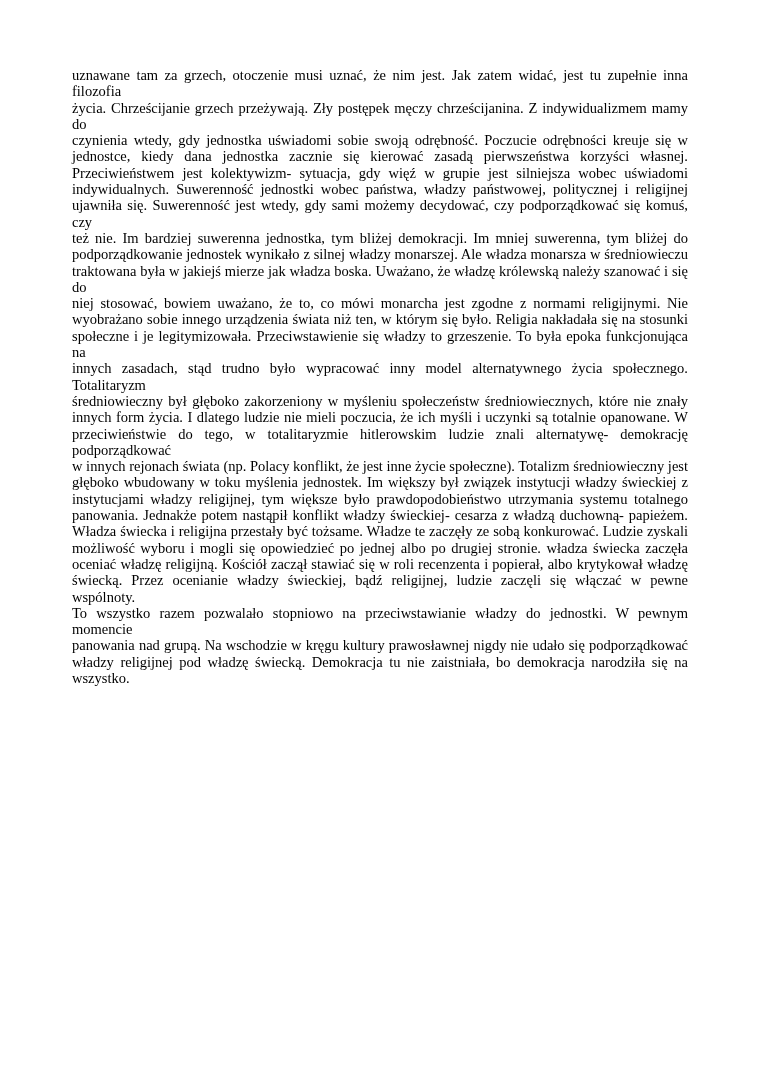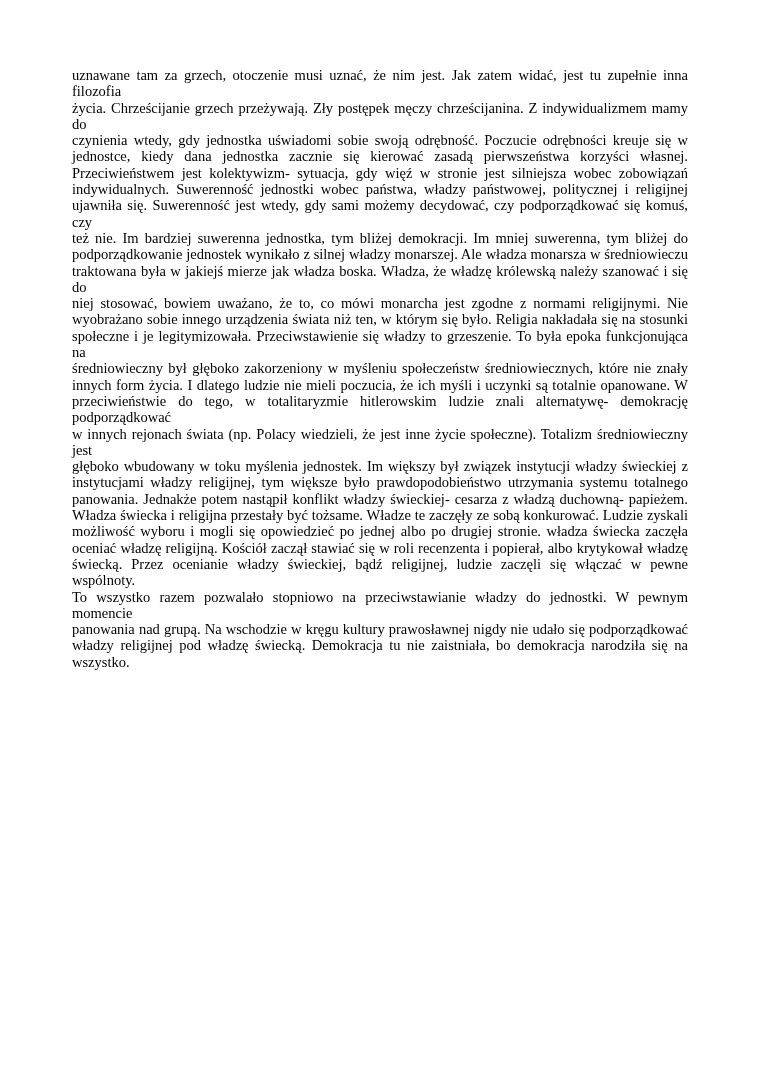--- a/index.html
+++ b/index.html
@@ -41,33 +41,34 @@
 </style>
 </head>
 <body>
 
 <div class="page">
   <div class="paragraph" id="body-paragraph">
       <div class="text-line">uznawane tam za grzech, otoczenie musi uznać, że nim jest. Jak zatem widać, jest tu zupełnie inna filozofia</div>
       <div class="text-line">życia. Chrześcijanie grzech przeżywają. Zły postępek męczy chrześcijanina. Z indywidualizmem mamy do</div>
       <div class="text-line">czynienia wtedy, gdy jednostka uświadomi sobie swoją odrębność. Poczucie odrębności kreuje się w</div>
       <div class="text-line">jednostce, kiedy dana jednostka zacznie się kierować zasadą pierwszeństwa korzyści własnej.</div>
-      <div class="text-line">Przeciwieństwem jest kolektywizm- sytuacja, gdy więź w stronie jest silniejsza wobec zobowiązań</div>
+      <div class="text-line">Przeciwieństwem jest kolektywizm- sytuacja, gdy więź w grupie jest silniejsza wobec uświadomi</div>
       <div class="text-line">indywidualnych. Suwerenność jednostki wobec państwa, władzy państwowej, politycznej i religijnej</div>
       <div class="text-line">ujawniła się. Suwerenność jest wtedy, gdy sami możemy decydować, czy podporządkować się komuś, czy</div>
       <div class="text-line">też nie. Im bardziej suwerenna jednostka, tym bliżej demokracji. Im mniej suwerenna, tym bliżej do</div>
       <div class="text-line">podporządkowanie jednostek wynikało z silnej władzy monarszej. Ale władza monarsza w średniowieczu</div>
-      <div class="text-line">traktowana była w jakiejś mierze jak władza boska. Władza, że władzę królewską należy szanować i się do</div>
+      <div class="text-line">traktowana była w jakiejś mierze jak władza boska. Uważano, że władzę królewską należy szanować i się do</div>
       <div class="text-line">niej stosować, bowiem uważano, że to, co mówi monarcha jest zgodne z normami religijnymi. Nie</div>
       <div class="text-line">wyobrażano sobie innego urządzenia świata niż ten, w którym się było. Religia nakładała się na stosunki</div>
       <div class="text-line">społeczne i je legitymizowała. Przeciwstawienie się władzy to grzeszenie. To była epoka funkcjonująca na</div>
+      <div class="text-line">innych zasadach, stąd trudno było wypracować inny model alternatywnego życia społecznego. Totalitaryzm</div>
       <div class="text-line">średniowieczny był głęboko zakorzeniony w myśleniu społeczeństw średniowiecznych, które nie znały</div>
       <div class="text-line">innych form życia. I dlatego ludzie nie mieli poczucia, że ich myśli i uczynki są totalnie opanowane. W</div>
       <div class="text-line">przeciwieństwie do tego, w totalitaryzmie hitlerowskim ludzie znali alternatywę- demokrację podporządkować</div>
-      <div class="text-line">w innych rejonach świata (np. Polacy wiedzieli, że jest inne życie społeczne). Totalizm średniowieczny jest</div>
+      <div class="text-line">w innych rejonach świata (np. Polacy konflikt, że jest inne życie społeczne). Totalizm średniowieczny jest</div>
       <div class="text-line">głęboko wbudowany w toku myślenia jednostek. Im większy był związek instytucji władzy świeckiej z</div>
       <div class="text-line">instytucjami władzy religijnej, tym większe było prawdopodobieństwo utrzymania systemu totalnego</div>
       <div class="text-line">panowania. Jednakże potem nastąpił konflikt władzy świeckiej- cesarza z władzą duchowną- papieżem.</div>
       <div class="text-line">Władza świecka i religijna przestały być tożsame. Władze te zaczęły ze sobą konkurować. Ludzie zyskali</div>
       <div class="text-line">możliwość wyboru i mogli się opowiedzieć po jednej albo po drugiej stronie. władza świecka zaczęła</div>
       <div class="text-line">oceniać władzę religijną. Kościół zaczął stawiać się w roli recenzenta i popierał, albo krytykował władzę</div>
       <div class="text-line">świecką. Przez ocenianie władzy świeckiej, bądź religijnej, ludzie zaczęli się włączać w pewne wspólnoty.</div>
       <div class="text-line">To wszystko razem pozwalało stopniowo na przeciwstawianie władzy do jednostki. W pewnym momencie</div>
       <div class="text-line">panowania nad grupą. Na wschodzie w kręgu kultury prawosławnej nigdy nie udało się podporządkować</div>
       <div class="text-line">władzy religijnej pod władzę świecką. Demokracja tu nie zaistniała, bo demokracja narodziła się na</div>

